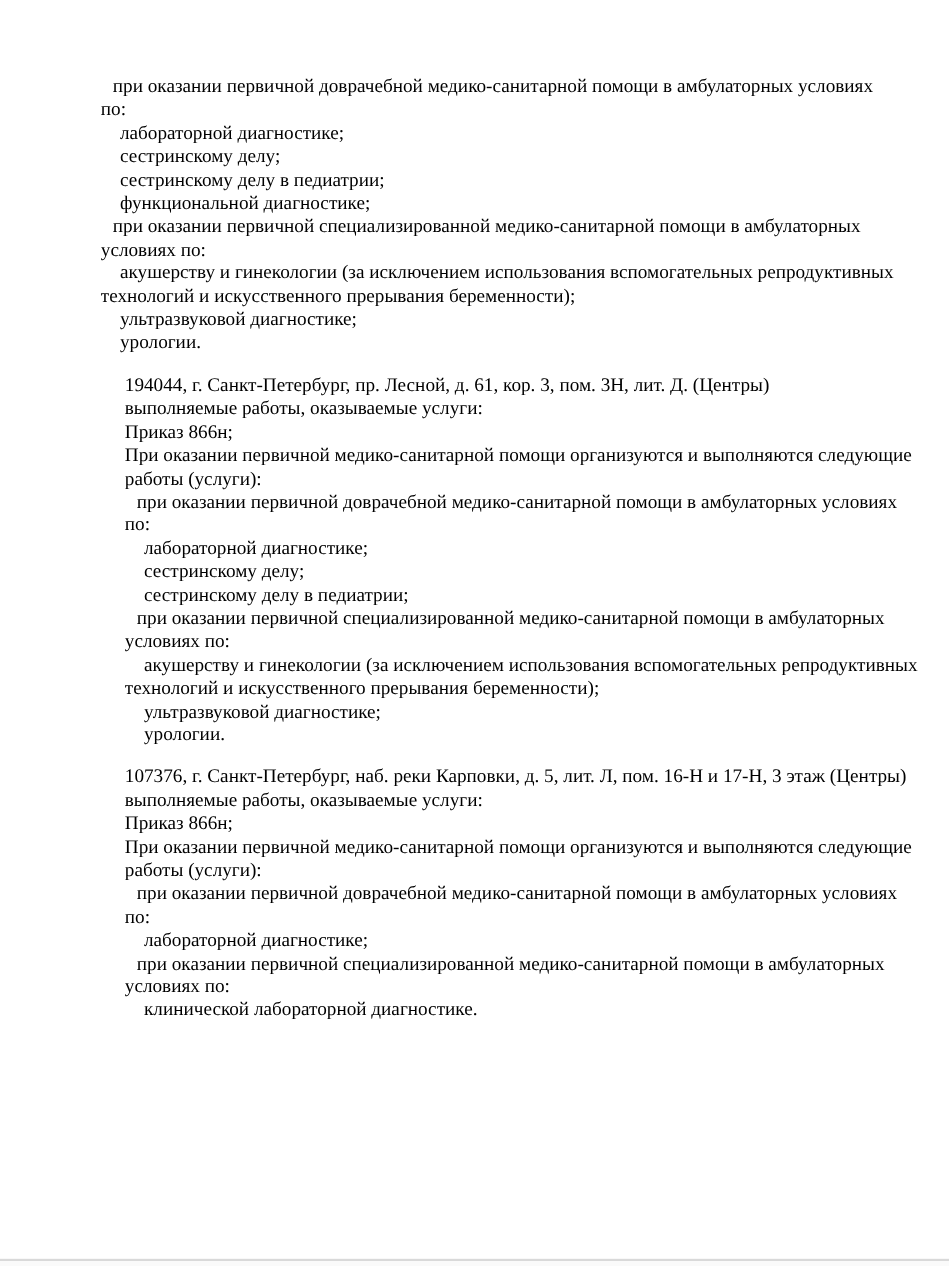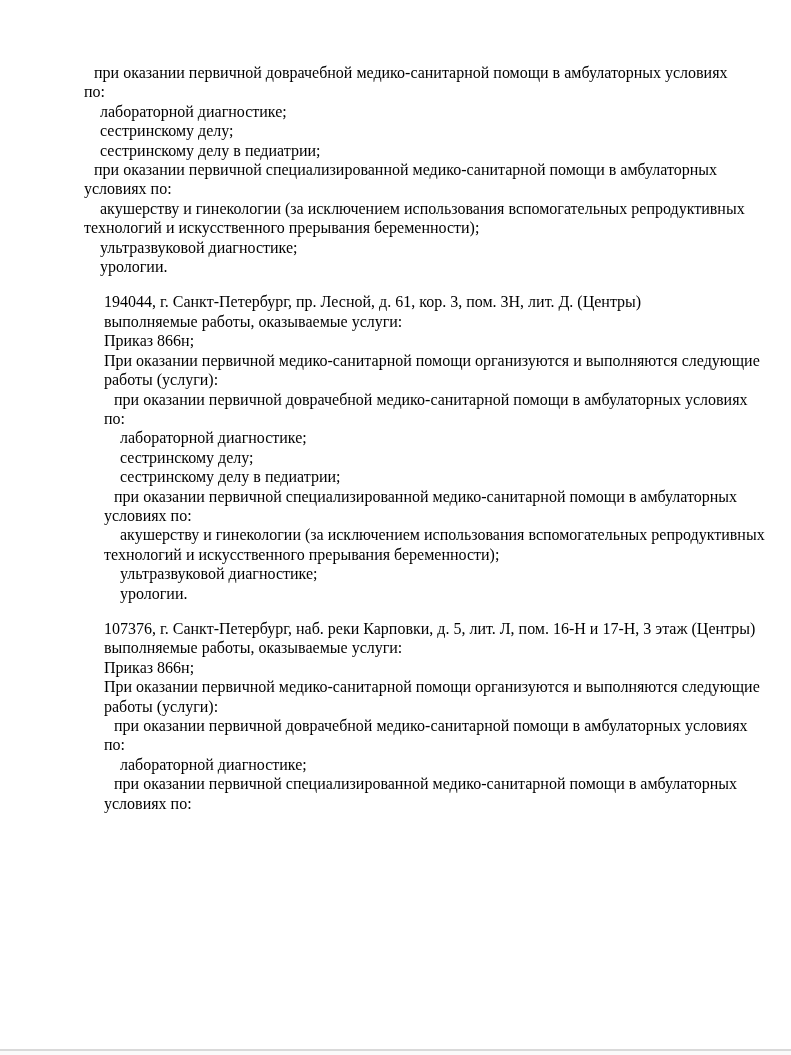--- a/index.html
+++ b/index.html
@@ -52,20 +52,21 @@
 </head>
 <body style="background: rgb(255, 255, 255); color: rgb(0, 0, 0);">
 
 <main class="doc">
     <div class="block">
       <div class="line ind-1">при оказании первичной доврачебной медико-санитарной помощи в амбулаторных условиях</div>
       <div class="line ind-0">по:</div>
       <div class="line ind-2">лабораторной диагностике;</div>
       <div class="line ind-2">сестринскому делу;</div>
       <div class="line ind-2">сестринскому делу в педиатрии;</div>
+      <div class="line ind-2">функциональной диагностике;</div>
       <div class="line ind-1">при оказании первичной специализированной медико-санитарной помощи в амбулаторных</div>
       <div class="line ind-0">условиях по:</div>
       <div class="line ind-2">акушерству и гинекологии (за исключением использования вспомогательных репродуктивных</div>
       <div class="line ind-0">технологий и искусственного прерывания беременности);</div>
       <div class="line ind-2">ультразвуковой диагностике;</div>
       <div class="line ind-2">урологии.</div>
     </div>
     <div class="block">
       <div class="line ind-0">194044, г. Санкт-Петербург, пр. Лесной, д. 61, кор. 3, пом. 3Н, лит. Д. (Центры)</div>
       <div class="line ind-0">выполняемые работы, оказываемые услуги:</div>
@@ -88,17 +89,18 @@
       <div class="line ind-0">107376, г. Санкт-Петербург, наб. реки Карповки, д. 5, лит. Л, пом. 16-Н и 17-Н, 3 этаж (Центры)</div>
       <div class="line ind-0">выполняемые работы, оказываемые услуги:</div>
       <div class="line ind-0">Приказ 866н;</div>
       <div class="line ind-0">При оказании первичной медико-санитарной помощи организуются и выполняются следующие</div>
       <div class="line ind-0">работы (услуги):</div>
       <div class="line ind-1">при оказании первичной доврачебной медико-санитарной помощи в амбулаторных условиях</div>
       <div class="line ind-0">по:</div>
       <div class="line ind-2">лабораторной диагностике;</div>
       <div class="line ind-1">при оказании первичной специализированной медико-санитарной помощи в амбулаторных</div>
       <div class="line ind-0">условиях по:</div>
+      <div class="line ind-2">клинической лабораторной диагностике.</div>
     </div>
   </main>
 
 <div class="footer-divider" style="background: rgb(217, 217, 217);"></div>
 <div class="footer-area"></div>
 
 </body></html>

